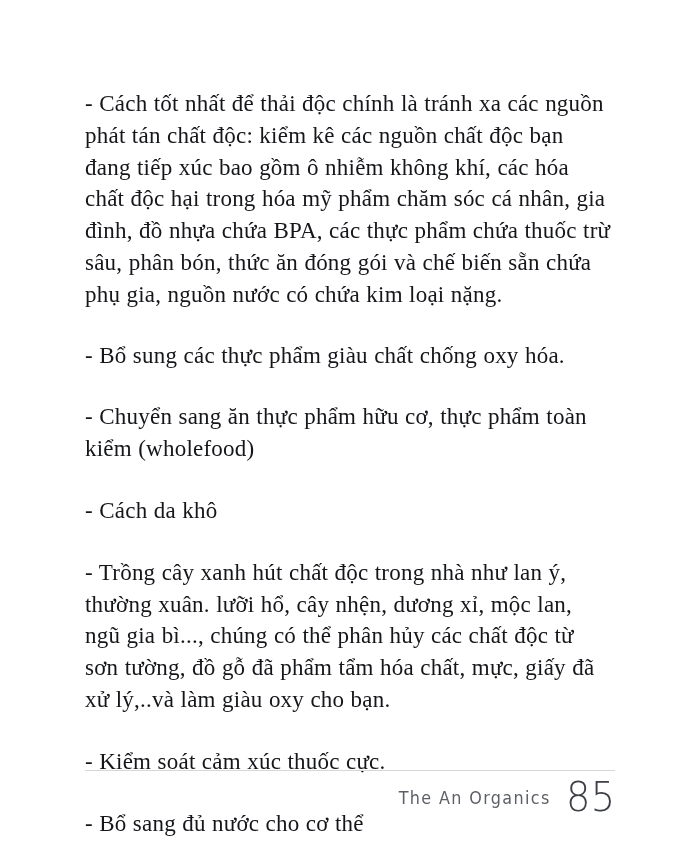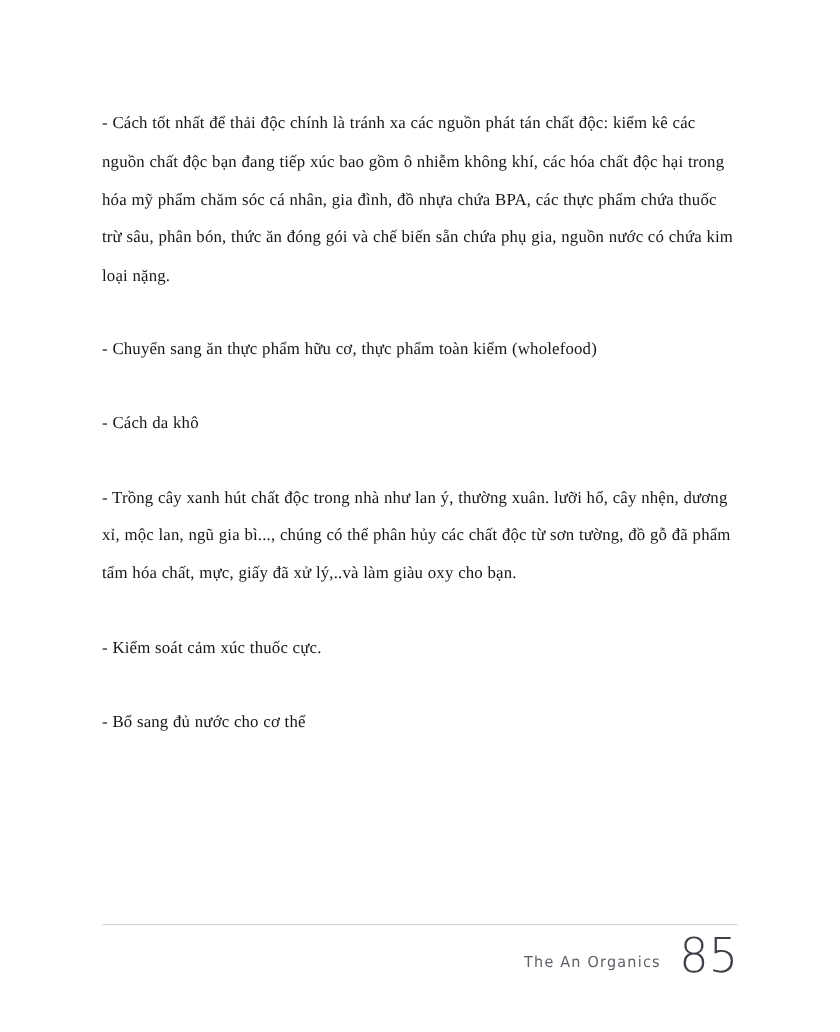--- a/index.html
+++ b/index.html
@@ -30,21 +30,21 @@
   
   .content {
     position: absolute;
     left: 85px;
     top: 88px;
     width: 528px;
   }
 
   .para {
     margin: 0 0 30px 0;
-    font-size: 14px;
+    font-size: 23px;
     line-height: 31.8px;
     letter-spacing: 0.01em;
     color: #15161a;
     text-align: left;
     word-spacing: 0.015em;
   }
 
   .para:last-child {
     margin-bottom: 0;
   }
@@ -76,21 +76,21 @@
     position: absolute;
     right: 0;
     top: 10px;
     display: flex;
     align-items: flex-end;
     gap: 13px;
   }
 
   .brand {
     font-family: "DejaVu Sans", "Liberation Sans", sans-serif;
-    font-size: 12px;
+    font-size: 16px;
     font-weight: 400;
     letter-spacing: 0.085em;
     color: #5c5f66;
     line-height: 1;
     padding-bottom: 7px;
     white-space: nowrap;
     transform: scaleY(1.06);
     transform-origin: bottom right;
   }
 
@@ -106,20 +106,21 @@
   }
 </style>
 </head>
 <body>
 
 <div class="page">
 
   <div class="content">
     <p class="para block-lead">- Cách tốt nhất để thải độc chính là tránh xa các nguồn phát tán chất độc: kiểm kê các nguồn chất độc bạn đang tiếp xúc bao gồm ô nhiễm không khí, các hóa chất độc hại trong hóa mỹ phẩm chăm sóc cá nhân, gia đình, đồ nhựa chứa BPA, các thực phẩm chứa thuốc trừ sâu, phân bón, thức ăn đóng gói và chế biến sẵn chứa phụ gia, nguồn nước có chứa kim loại nặng.</p>
 
+    <p class="para">- Bổ sung các thực phẩm giàu chất chống oxy hóa.</p>
 
     <p class="para">- Chuyển sang ăn thực phẩm hữu cơ, thực phẩm toàn kiểm (wholefood)</p>
 
     <p class="para">- Cách da khô</p>
 
     <p class="para">- Trồng cây xanh hút chất độc trong nhà như lan ý, thường xuân. lưỡi hổ, cây nhện, dương xỉ, mộc lan, ngũ gia bì..., chúng có thể phân hủy các chất độc từ sơn tường, đồ gỗ đã phẩm tẩm hóa chất, mực, giấy đã xử lý,..và làm giàu oxy cho bạn.</p>
 
     <p class="para">- Kiểm soát cảm xúc thuốc cực.</p>
 
     <p class="para">- Bổ sang đủ nước cho cơ thể</p>

